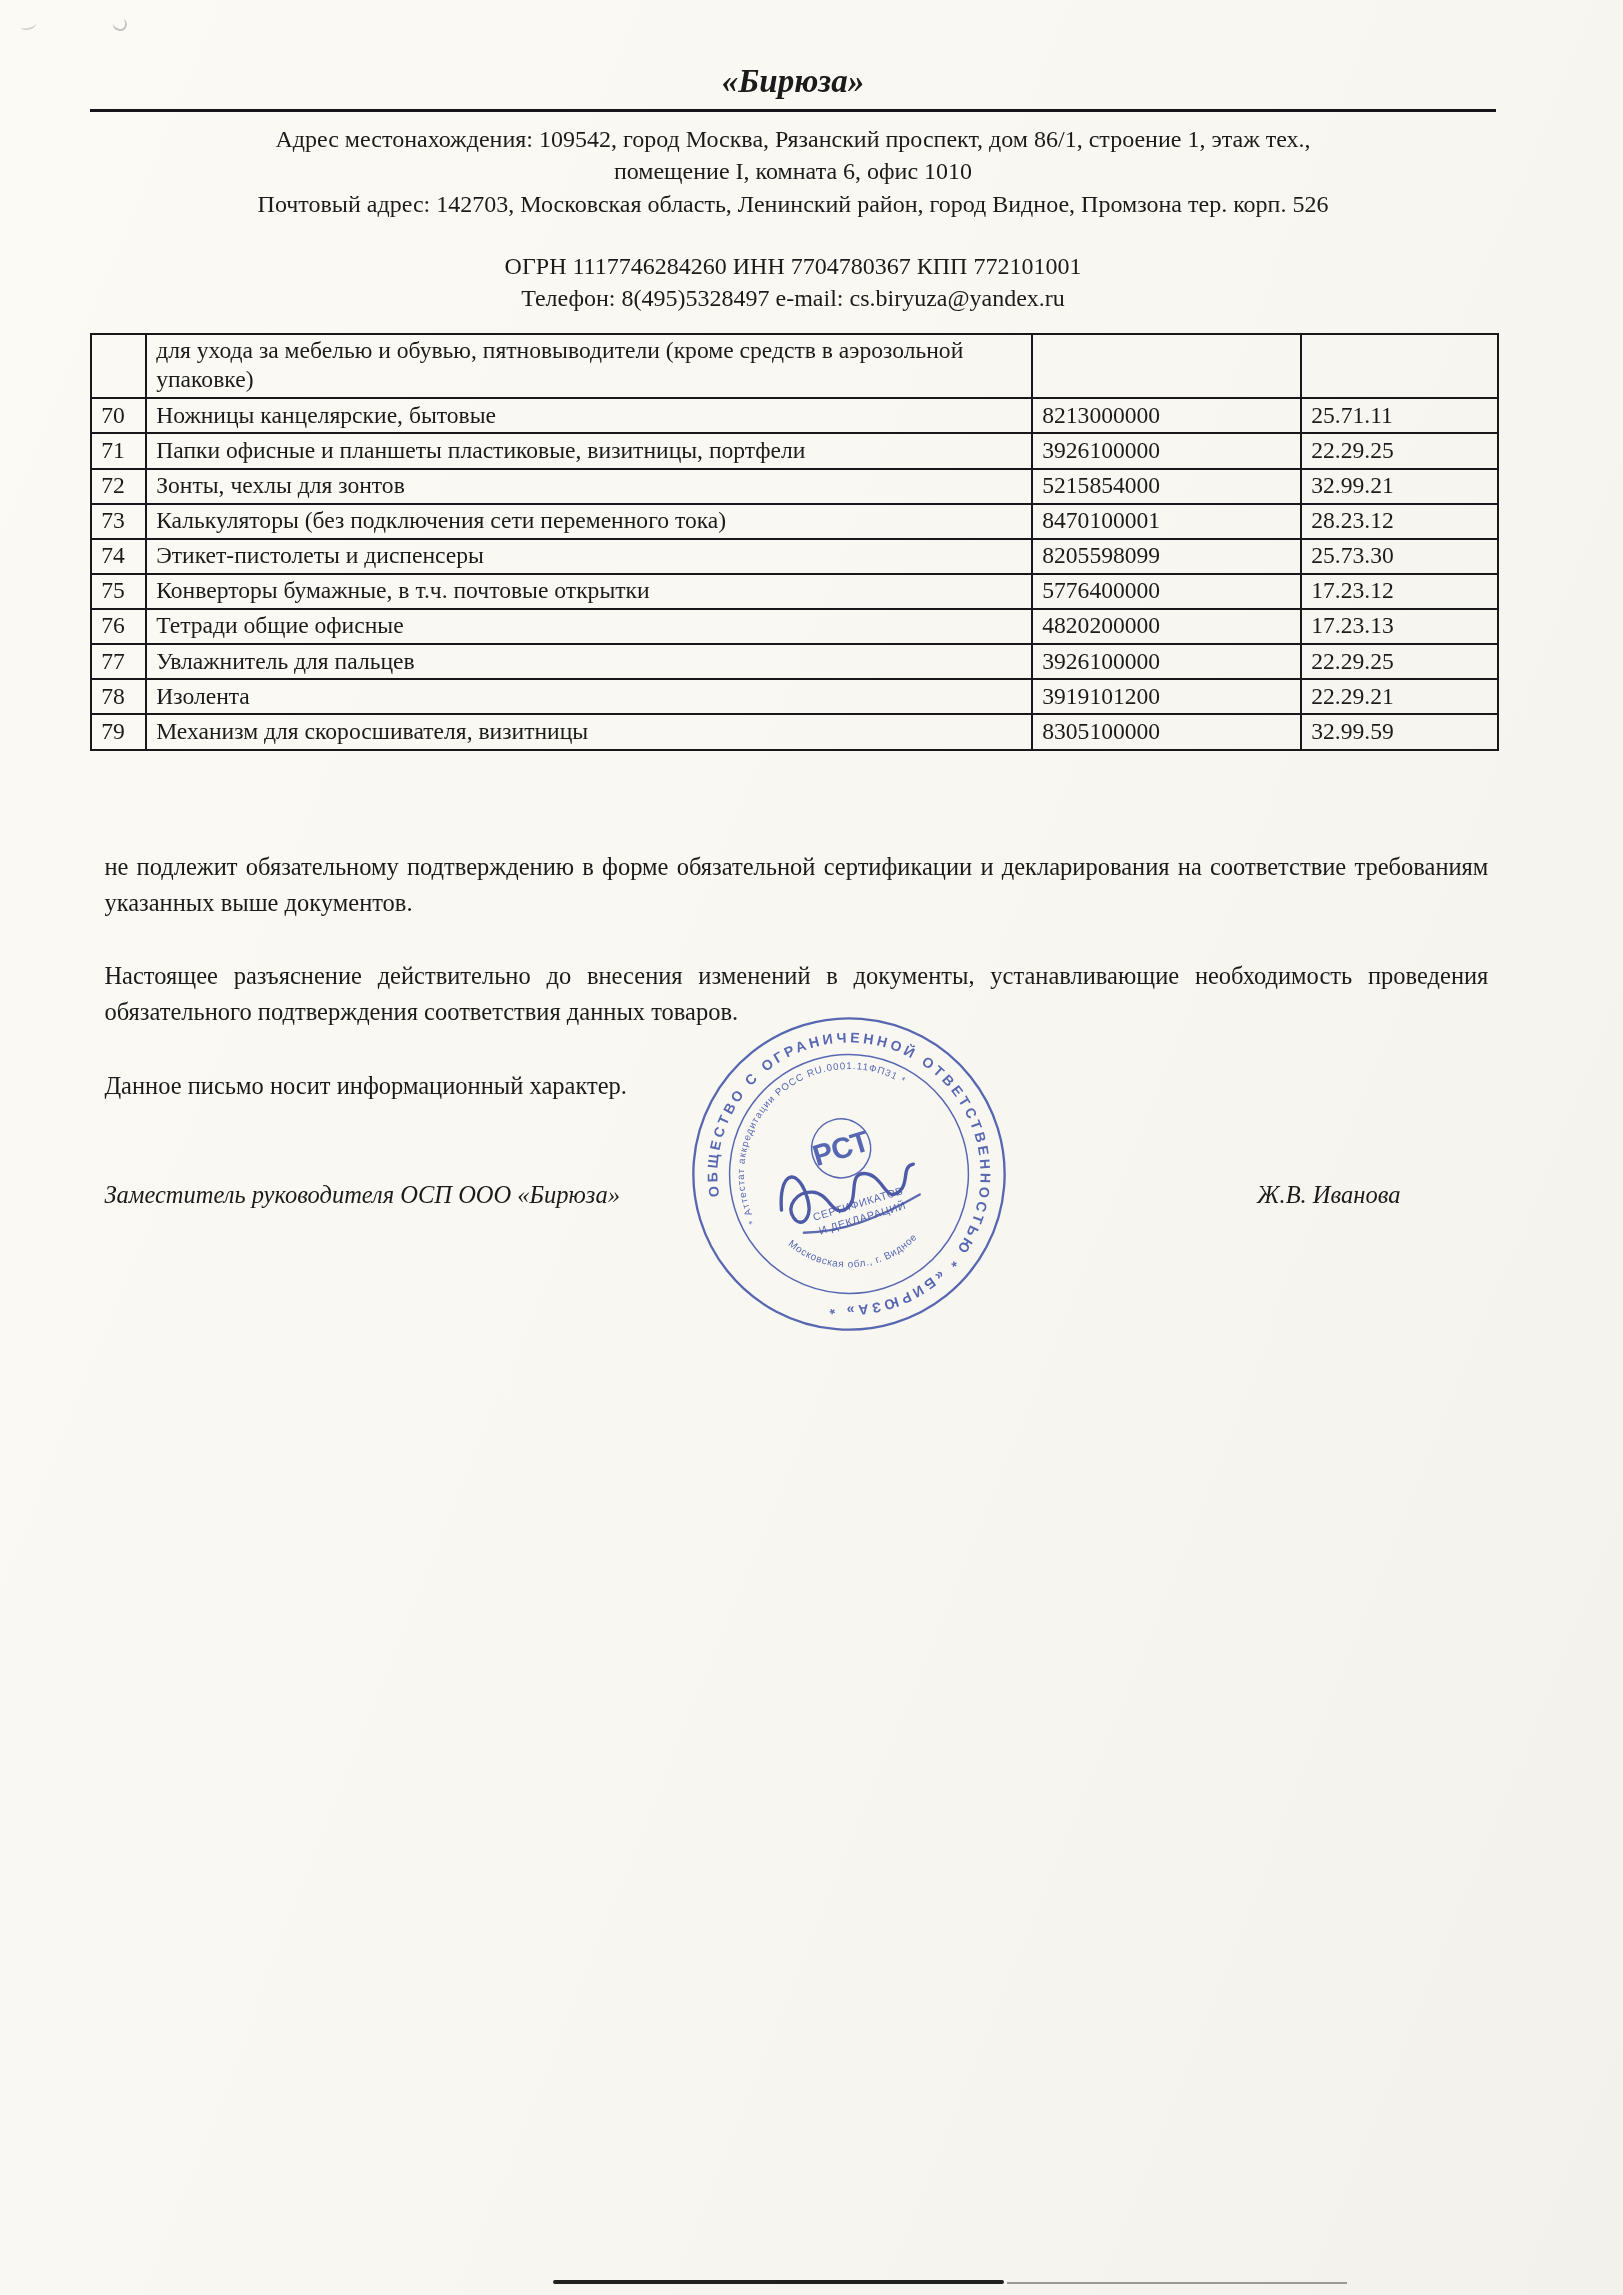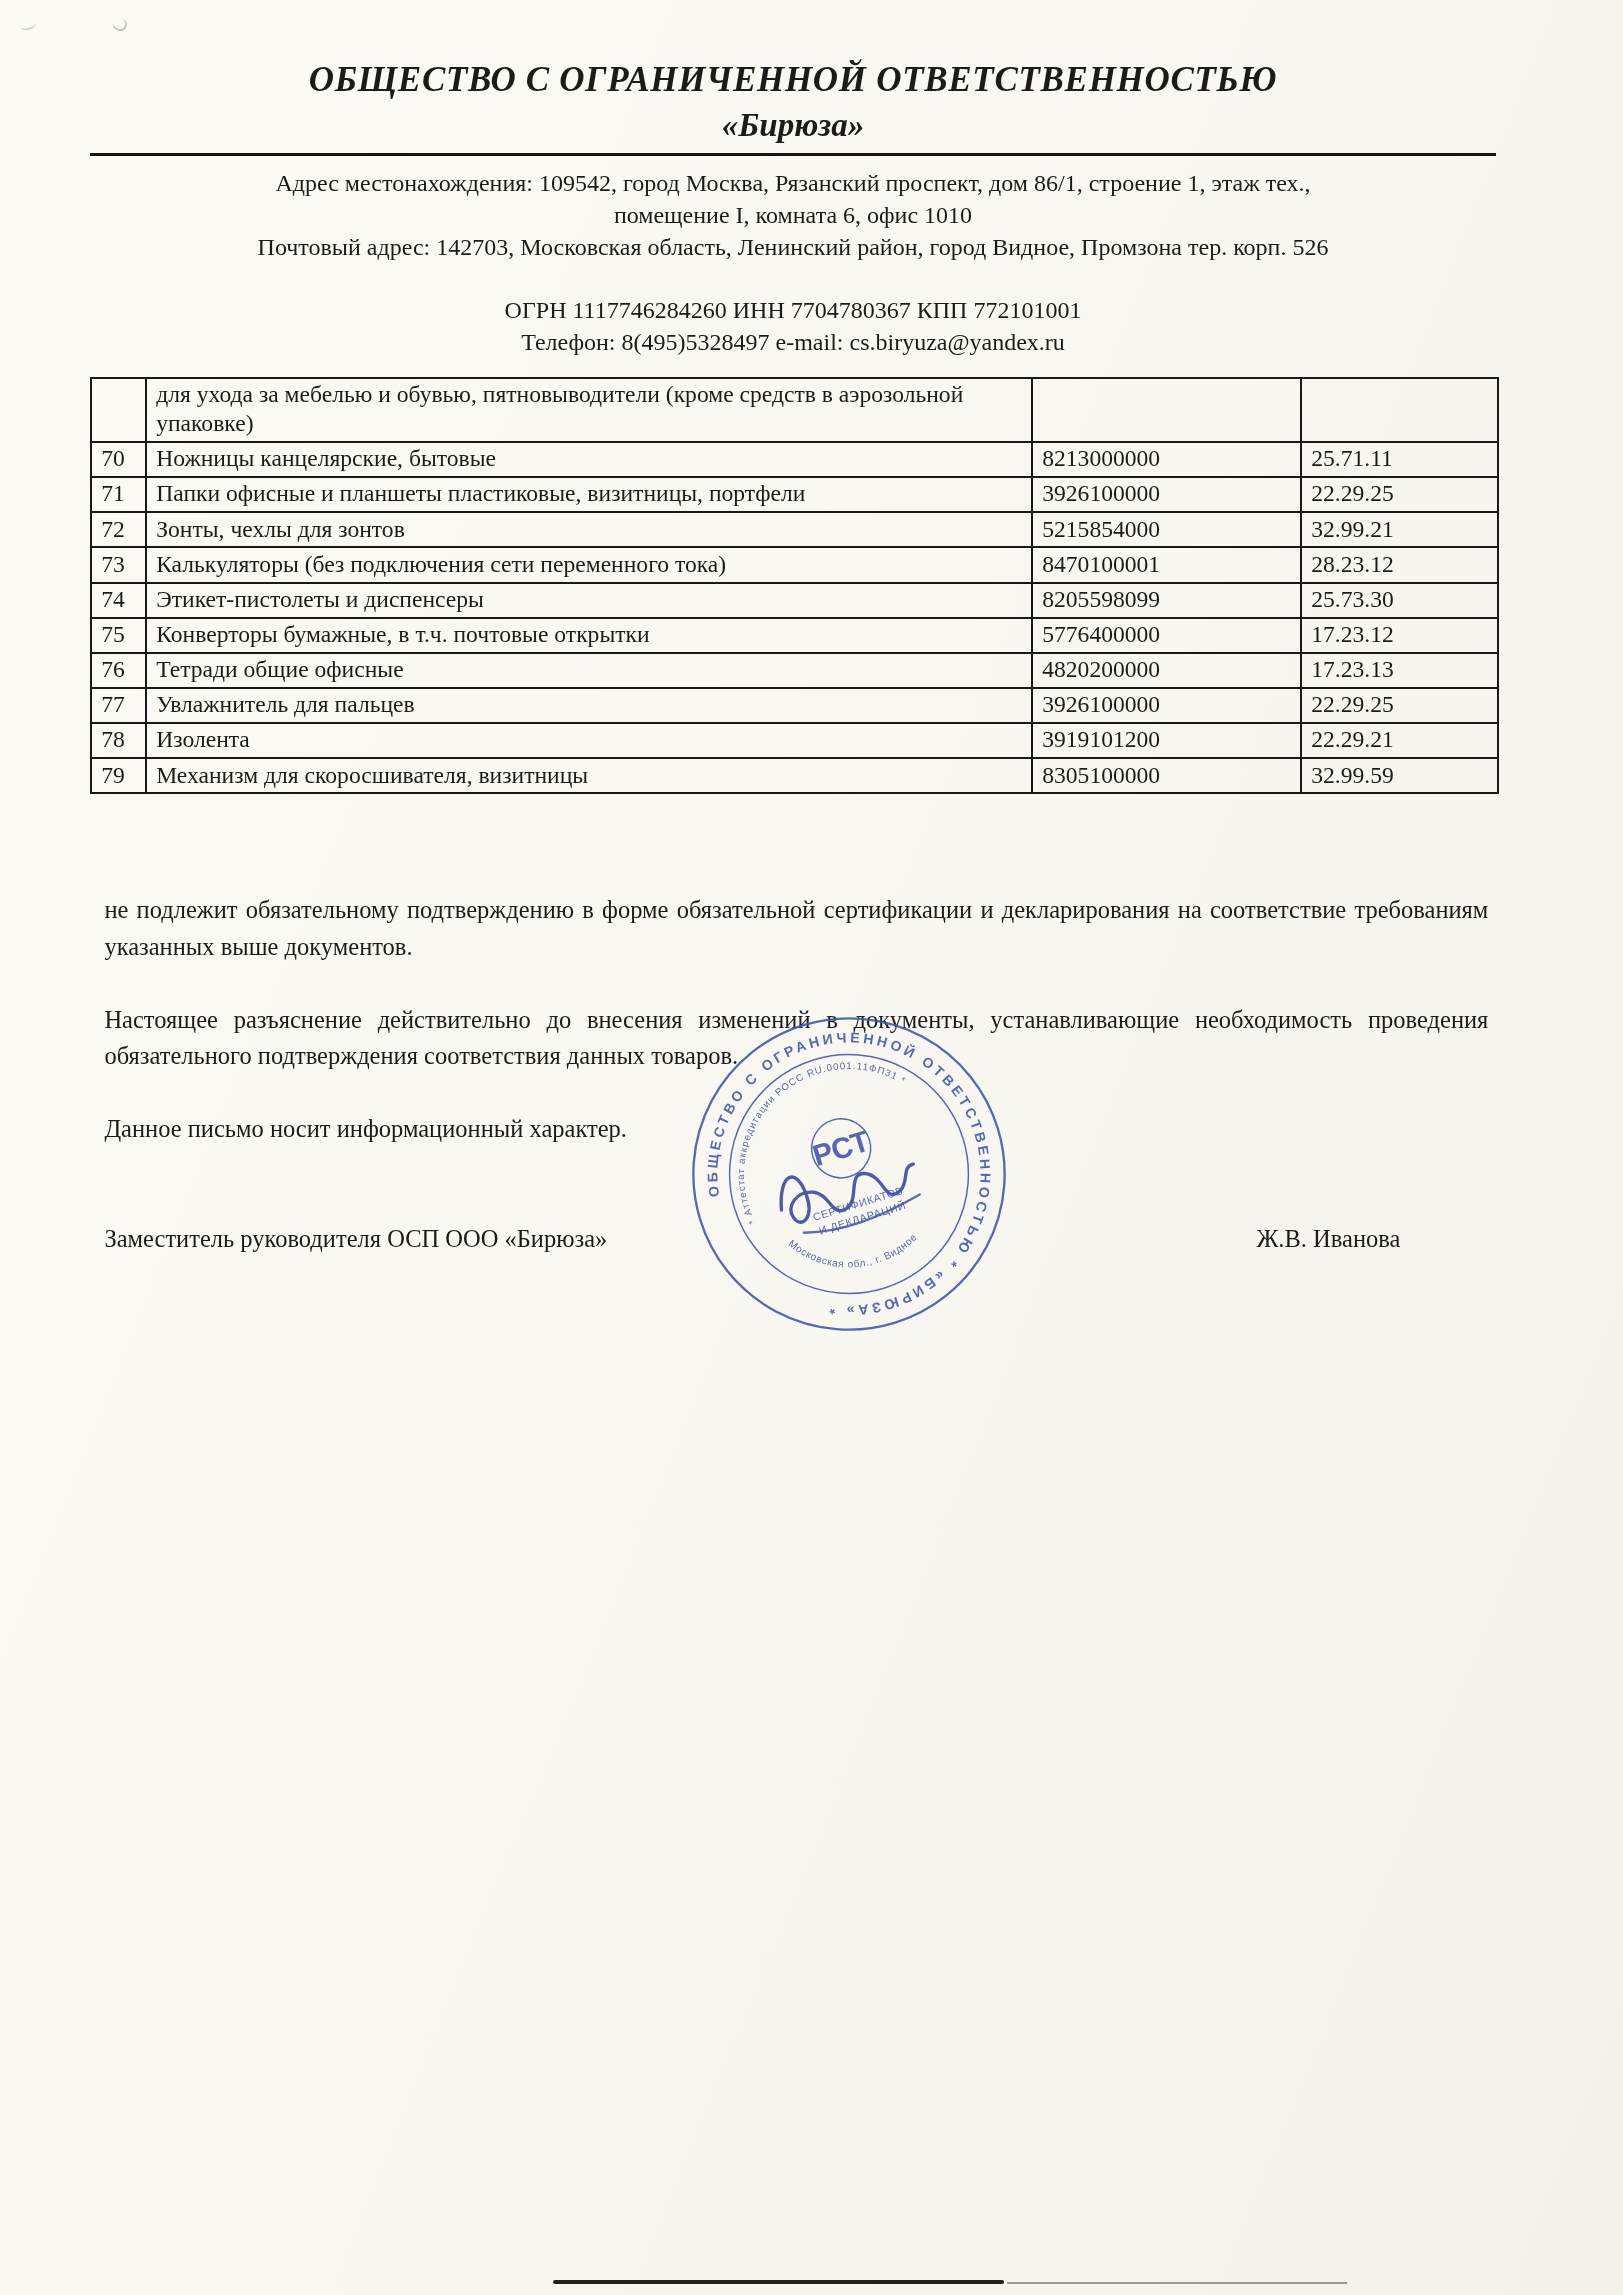--- a/index.html
+++ b/index.html
@@ -24,21 +24,21 @@
     border:2px solid #17171c;
     font-size:23.6px;
     padding:1.3px 7.9px 2.6px 9.2px;
     line-height:1.24;
     vertical-align:top;
     overflow:hidden;
   }
   .paras{margin:98px 0 0 14.4px;width:1384px;font-size:24.5px;line-height:1.48;}
   .para{text-align:justify;margin:0 0 37px 0;}
   .para-plain{text-align:left;margin:0 0 0 0;}
-  .sig-row{display:flex;align-items:baseline;margin:77px 0 0 14.4px;width:1384px;font-size:24.5px;}
+  .sig-row{display:flex;align-items:baseline;margin:77px 0 0 14.4px;width:1384px;font-size:24.5px;font-style:italic;}
   .sig-name{margin-left:auto;margin-right:88px;}
   
   .stamp{
     position:absolute;left:688px;top:1013px;width:322px;height:322px;
     transform:rotate(-17deg);
     opacity:.88;
   }
   .st-ring{fill:none;stroke:#4354a9;stroke-width:3.5;}
   .st-ring.thin{stroke-width:2.2;}
   .st-outer{font-family:"Liberation Sans","DejaVu Sans",sans-serif;font-size:21px;font-weight:bold;letter-spacing:5px;fill:#4354a9;}
@@ -58,21 +58,20 @@
 </head>
 <body>
 
 <div class="page">
 
   <div class="scan-mark scan-mark-1"></div>
   <div class="scan-mark scan-mark-2"></div>
 
   <div class="content">
 
-    <div class="title1">ОБЩЕСТВО С ОГРАНИЧЕННОЙ ОТВЕТСТВЕННОСТЬЮ</div>
     <div class="title2">«Бирюза»</div>
     <div class="rule"></div>
 
     <div class="addr addr-first">Адрес местонахождения: 109542, город Москва, Рязанский проспект, дом 86/1, строение 1, этаж тех.,</div>
     <div class="addr">помещение I, комната 6, офис 1010</div>
     <div class="addr">Почтовый адрес: 142703, Московская область, Ленинский район, город Видное, Промзона тер. корп. 526</div>
     <div class="addr reg">ОГРН 1117746284260 ИНН 7704780367 КПП 772101001</div>
     <div class="addr">Телефон: 8(495)5328497 e-mail: cs.biryuza@yandex.ru</div>
 
     <table class="goods">

